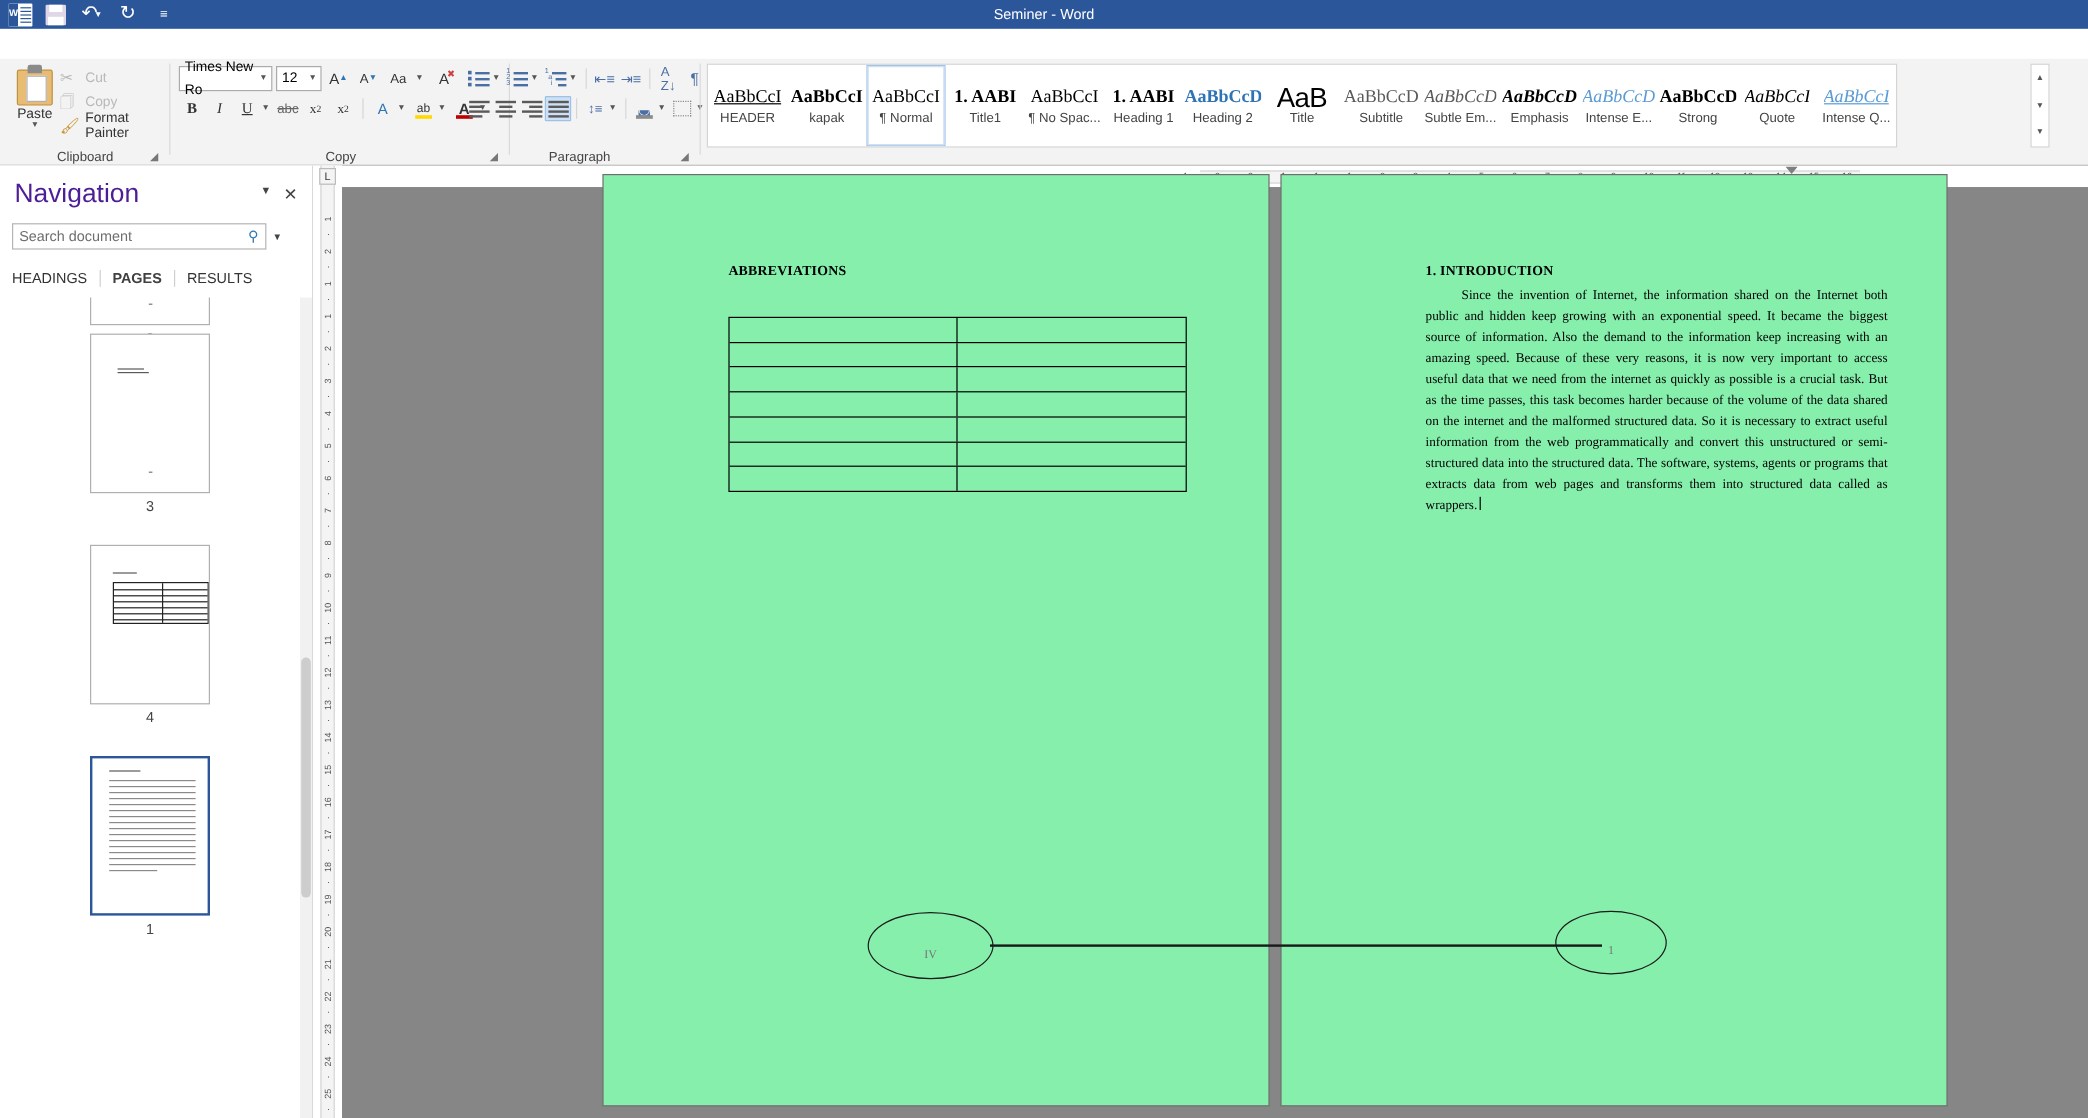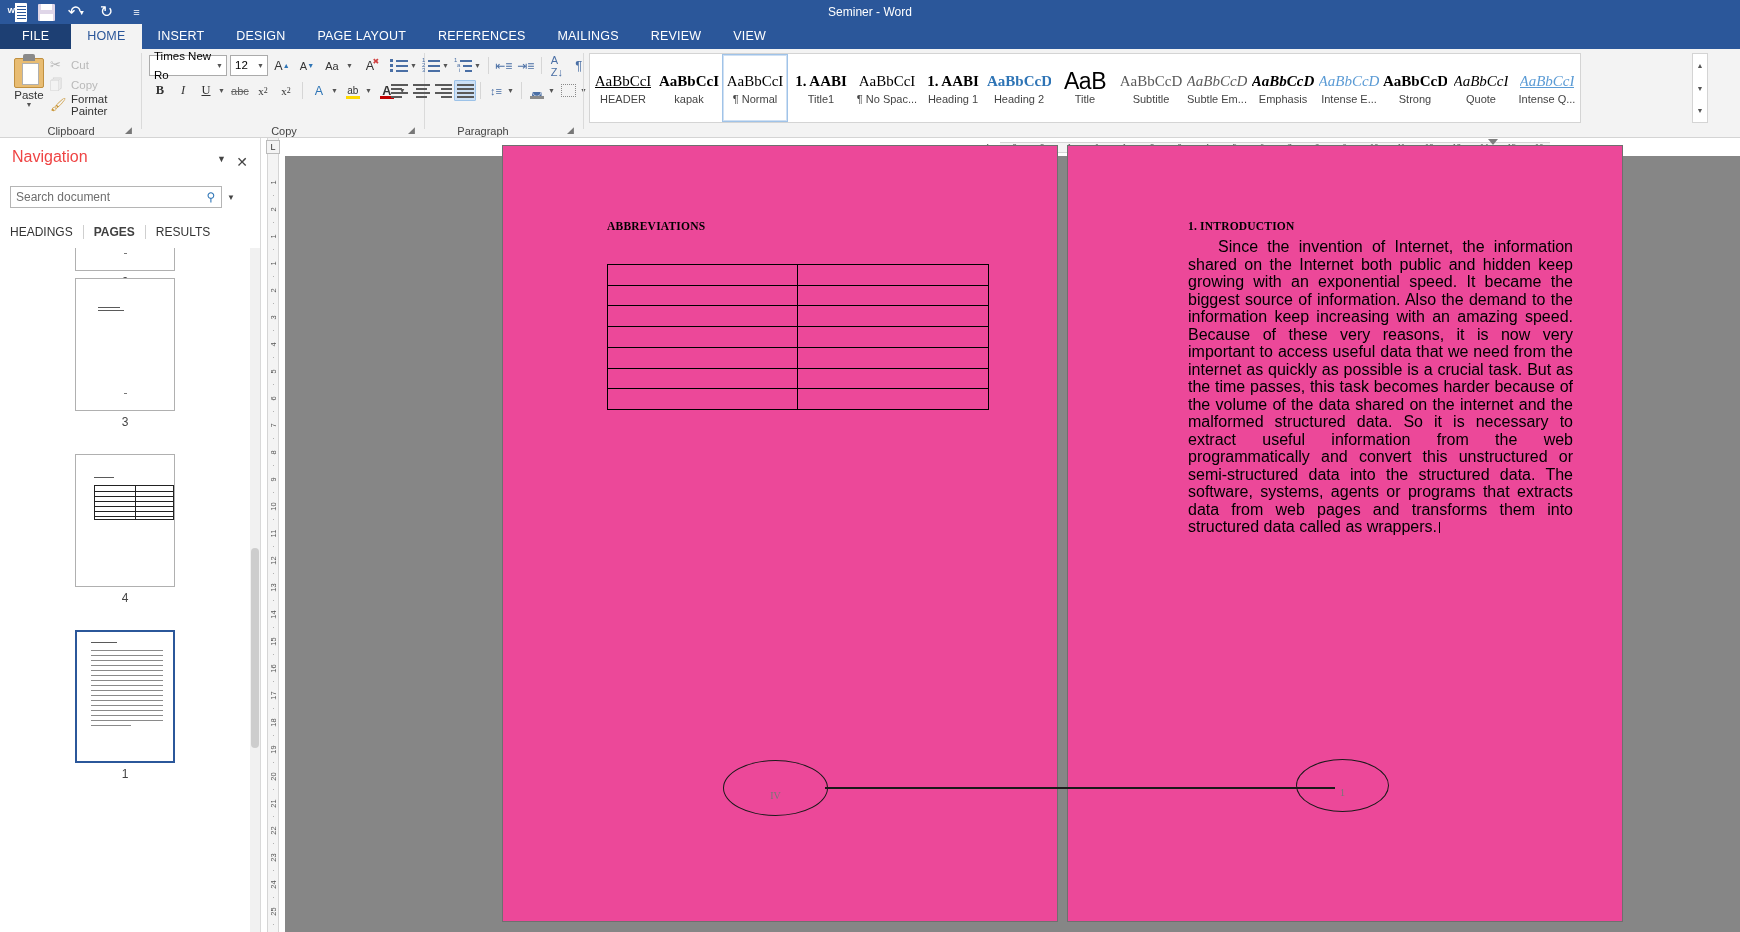--- a/index.html
+++ b/index.html
@@ -212,21 +212,21 @@
     display: flex; flex-direction: column; border: 1px solid #d4d4d4; background: #fff;
   }
   .gs-btn { flex: 1; display: flex; align-items: center; justify-content: center; font-size: 7px; color: #555; }
 
   
   .navpane {
     position: absolute; top: 138px; left: 0; width: 261px; bottom: 0;
     background: #ffffff; border-right: 1px solid #d9d9d9;
   }
   .nav-title {
-    position: absolute; top: 10px; left: 12px; font-size: 16px; color: #ef4444;
+    position: absolute; top: 10px; left: 12px; font-size: 22px; color: #4c1d95;
     font-weight: normal;
   }
   .nav-ctrl { position: absolute; top: 16px; font-size: 12px; color: #444; }
   .nav-ctrl.dd { right: 34px; font-size: 9px; }
   .nav-ctrl.close { right: 12px; font-size: 14px; }
   .nav-search {
     position: absolute; top: 48px; left: 10px; width: 212px; height: 22px;
     border: 1px solid #b5b5b5; background: #fff; display: flex; align-items: center;
   }
   .nav-search input {
@@ -304,36 +304,36 @@
     font-size: 7.5px; color: #555; line-height: 11px;
     white-space: nowrap; overflow: hidden;
   }
   .hr-ticks { position: absolute; top: 0; left: 0; height: 11px; }
   .hr-tick { position: absolute; top: 0; font-size: 7.5px; color: #555; }
   .pages-scroller {
     position: absolute; top: 18px; left: 0; right: 0; bottom: 0;
     background: #868686;
   }
   .page {
-    position: absolute; background: #ec4899; box-shadow: 0 0 0 1px #6f6f6f;
+    position: absolute; background: #86efac; box-shadow: 0 0 0 1px #6f6f6f;
   }
   .page-content { position: absolute; inset: 0; }
   .doc-h {
     position: absolute; font-family: "Liberation Serif", serif; font-weight: bold;
     font-size: 11.5px; color: #000; letter-spacing: 0.2px;
   }
   .doc-table {
     position: absolute; border: 1.2px solid #000; display: flex; flex-direction: column;
   }
   .doc-table .dt-row { flex: 1; display: flex; border-bottom: 1px solid #000; }
   .doc-table .dt-row:last-child { border-bottom: 0; }
   .doc-table .dt-c1 { width: 50%; border-right: 1.2px solid #000; }
   .doc-table .dt-c2 { width: 50%; }
   .doc-p {
-    position: absolute; font-family: Liberation Sans, sans-serif; font-size: 16px;
+    position: absolute; font-family: Liberation Serif, serif; font-size: 11px;
     color: #000; text-align: justify; line-height: 17.5px;
   }
   .doc-p .indent { display: inline-block; width: 30px; }
   .doc-caret {
     display: inline-block; width: 1px; height: 11px; background: #000;
     vertical-align: -1px; margin-left: 2px;
   }
   .pagenum-ellipse {
     position: absolute; border: 1.6px solid #1a1a1a; border-radius: 50%;
     display: flex; align-items: center; justify-content: center;
@@ -371,33 +371,20 @@
       <div class="qat-btn">
           <span class="redo-arrow">↻</span>
         </div>
       <div class="qat-btn">
           <span class="qat-more">≡</span>
         </div>
     </div>
     <div class="title-text">Seminer - Word</div>
   </div>
 
-  <div class="tabbar">
-    <div class="tabs" id="ribbon-tabs">
-        <div class="tab file">FILE</div>
-        <div class="tab active">HOME</div>
-        <div class="tab">INSERT</div>
-        <div class="tab">DESIGN</div>
-        <div class="tab">PAGE LAYOUT</div>
-        <div class="tab">REFERENCES</div>
-        <div class="tab">MAILINGS</div>
-        <div class="tab">REVIEW</div>
-        <div class="tab">VIEW</div>
-      </div>
-  </div>
 
   <div class="ribbon">
 
     <div class="group g-clipboard">
       <div class="paste-btn">
         <div class="clip-ico">
           <div class="clip-body"></div>
             <div class="clip-clip"></div>
             <div class="clip-page"></div>
         </div>

